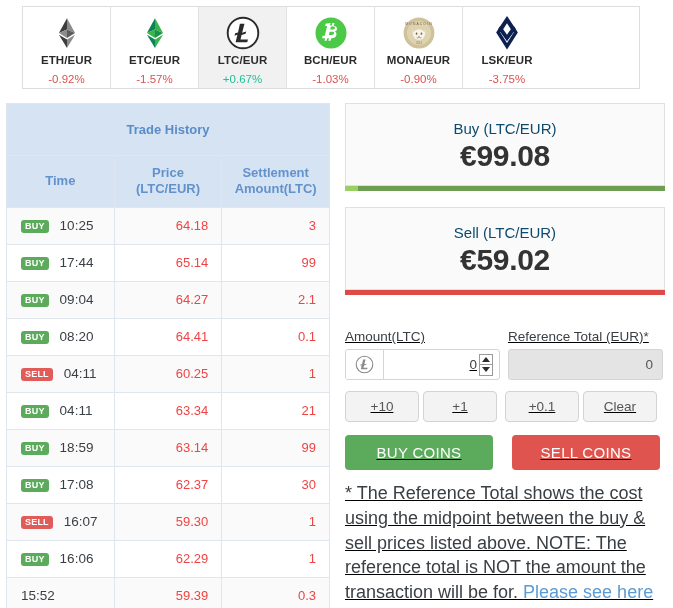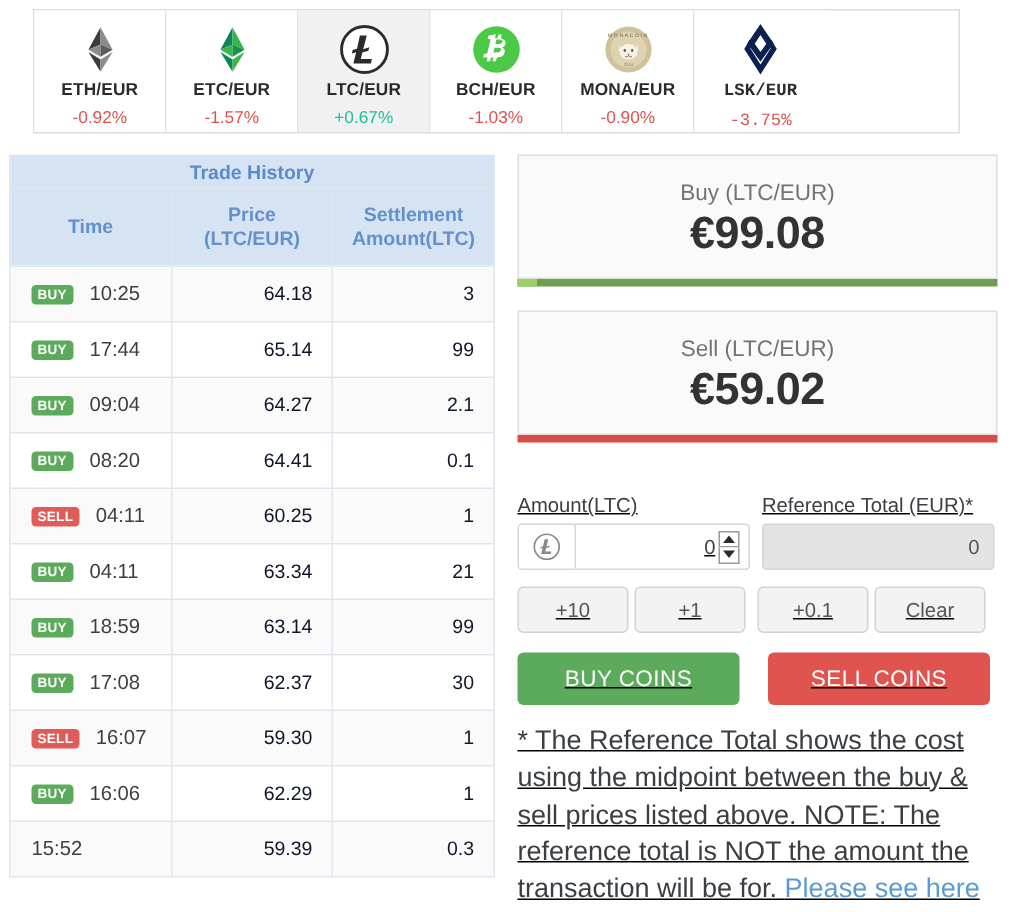--- a/index.html
+++ b/index.html
@@ -24,21 +24,21 @@
     height: 81px;
     border-right: 1px solid #e2e2e2;
     display: flex;
     flex-direction: column;
     align-items: center;
     justify-content: flex-start;
     padding-top: 8px;
     background: #ffffff;
     cursor: pointer;
   }
-  .cur-tab:last-child { border-right: none; font-family: Liberation Mono, monospace; }
+  .cur-tab:last-child { border-right: none; }
   .cur-tab.active { background: #f1f1f1; }
   .cur-icon {
     width: 36px; height: 36px;
     display: flex; align-items: center; justify-content: center;
     margin-bottom: 3px;
   }
   .cur-pair {
     font-size: 11.5px;
     font-weight: bold;
     color: #2b2b2b;
@@ -68,21 +68,21 @@
   #trade-history th, #trade-history td {
     border: 1px solid #dfe6ee;
     font-size: 13px;
   }
   .th-title {
     background: #d6e3f3;
     color: #5a8cc8;
     font-size: 13px;
     font-weight: bold;
     text-align: center;
-    padding: 3px 0;
+    padding: 18px 0;
     border: 1px solid #c6d6ea;
   }
   .th-col {
     background: #d6e3f3;
     color: #6292cc;
     font-weight: bold;
     font-size: 12.5px;
     text-align: center;
     padding: 9px 6px;
     line-height: 1.25;
@@ -97,21 +97,21 @@
   #trade-history tbody tr:nth-child(even) { background: #ffffff; }
 
   .cell-time {
     padding-left: 14px;
     color: #3a3f44;
     white-space: nowrap;
   }
   .cell-num {
     text-align: right;
     padding-right: 13px;
-    color: #0f172a;
+    color: #ef4444;
   }
   .side-badge {
     display: inline-block;
     font-size: 9px;
     font-weight: bold;
     color: #ffffff;
     border-radius: 3px;
     padding: 2px 4px 2px 4px;
     line-height: 1;
     vertical-align: middle;
@@ -125,21 +125,21 @@
   
   .price-panel {
     border: 1px solid #e0e0e0;
     background: #fafafa;
     text-align: center;
     padding: 16px 0 12px 0;
     position: relative;
   }
   .price-label {
     font-size: 15px;
-    color: #737373;
+    color: #0c4a6e;
     margin-bottom: 2px;
   }
   .price-value {
     font-size: 30px;
     font-weight: bold;
     color: #333333;
     letter-spacing: -.3px;
   }
   .panel-bar { height: 5px; width: 100%; position: relative; }
   .bar-green { background: #6d9e52; }

